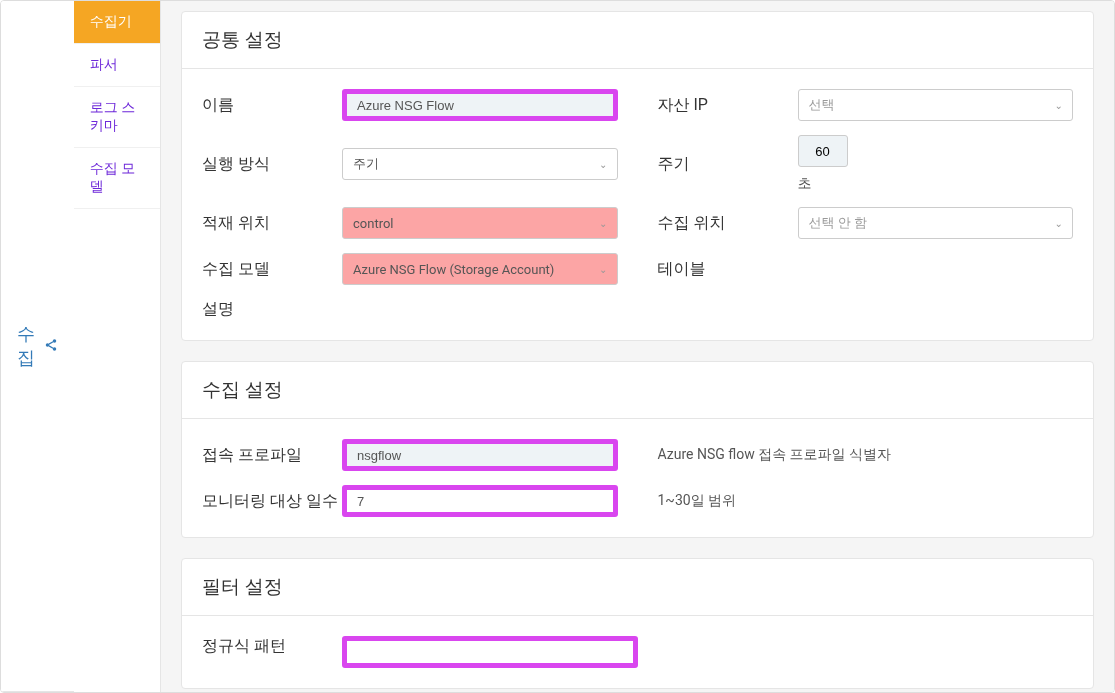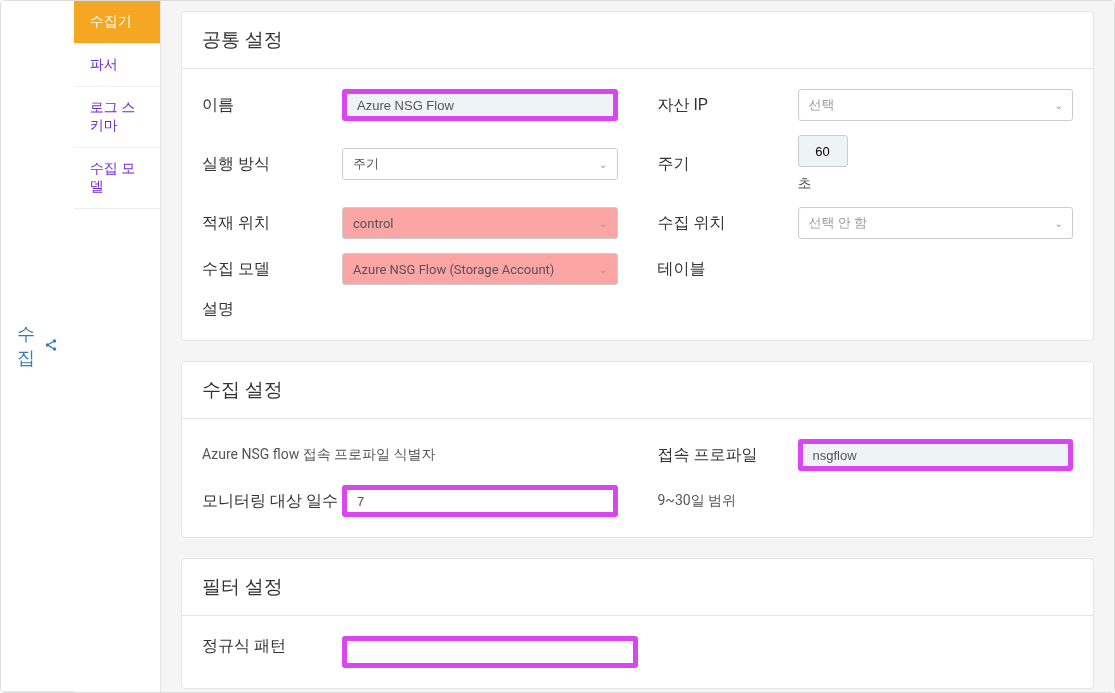--- a/index.html
+++ b/index.html
@@ -324,34 +324,34 @@
           </div>
         </div>
       </div>
     </div>
 
     <div class="panel">
       <div class="panel-header">수집 설정</div>
       <div class="panel-body">
         <div class="form-row">
           <div class="form-group">
-            <span class="help-text">Azure NSG flow 접속 프로파일 식별자</span>
-          </div>
-          <div class="form-group">
             <label class="form-label">접속 프로파일</label>
             <input class="form-control readonly" readonly="" value="nsgflow" style="">
           </div>
+          <div class="form-group">
+            <span class="help-text">Azure NSG flow 접속 프로파일 식별자</span>
+          </div>
         </div>
         <div class="form-row">
           <div class="form-group">
             <label class="form-label">모니터링 대상 일수</label>
             <input class="form-control" value="7" style="">
           </div>
           <div class="form-group">
-            <span class="help-text">9~30일 범위</span>
+            <span class="help-text">1~30일 범위</span>
           </div>
         </div>
       </div>
     </div>
 
     <div class="panel">
       <div class="panel-header">필터 설정</div>
       <div class="panel-body">
         <div class="form-row">
           <div class="form-group-half">

